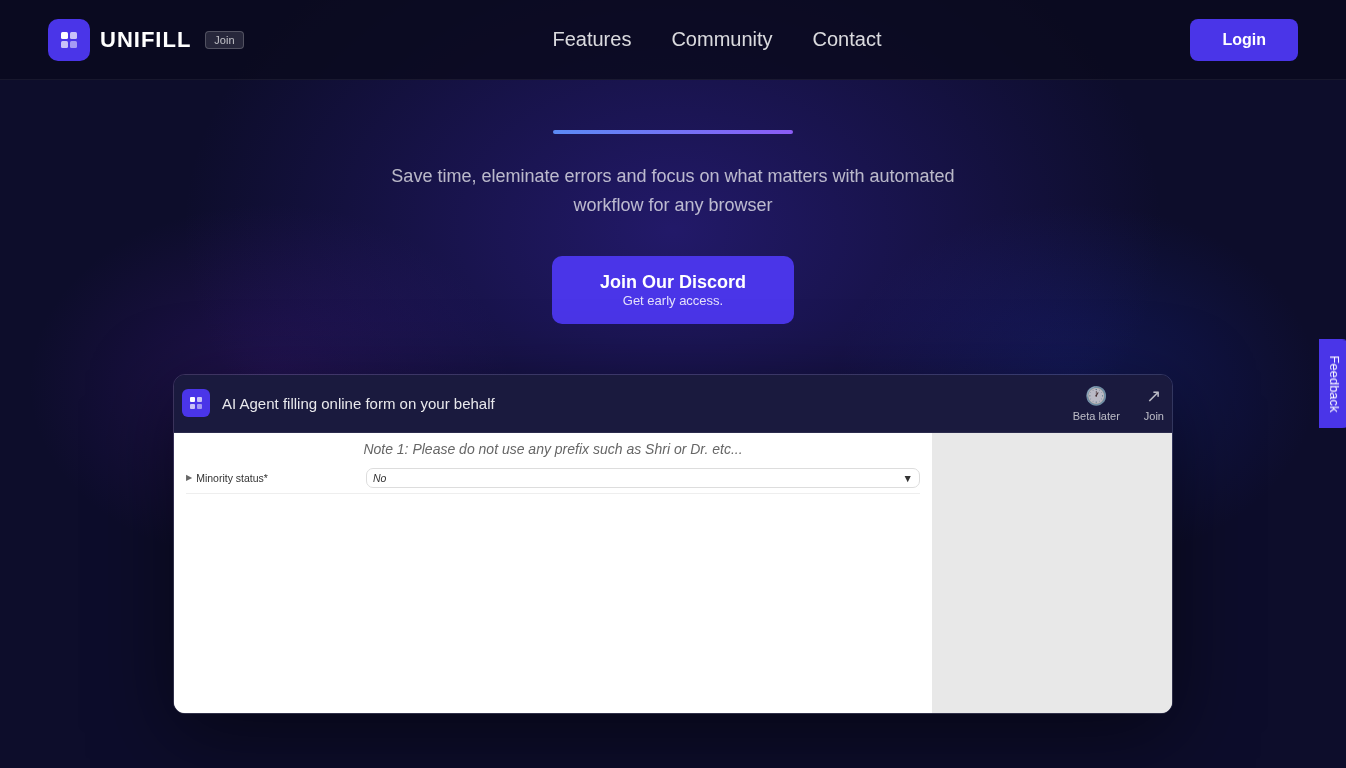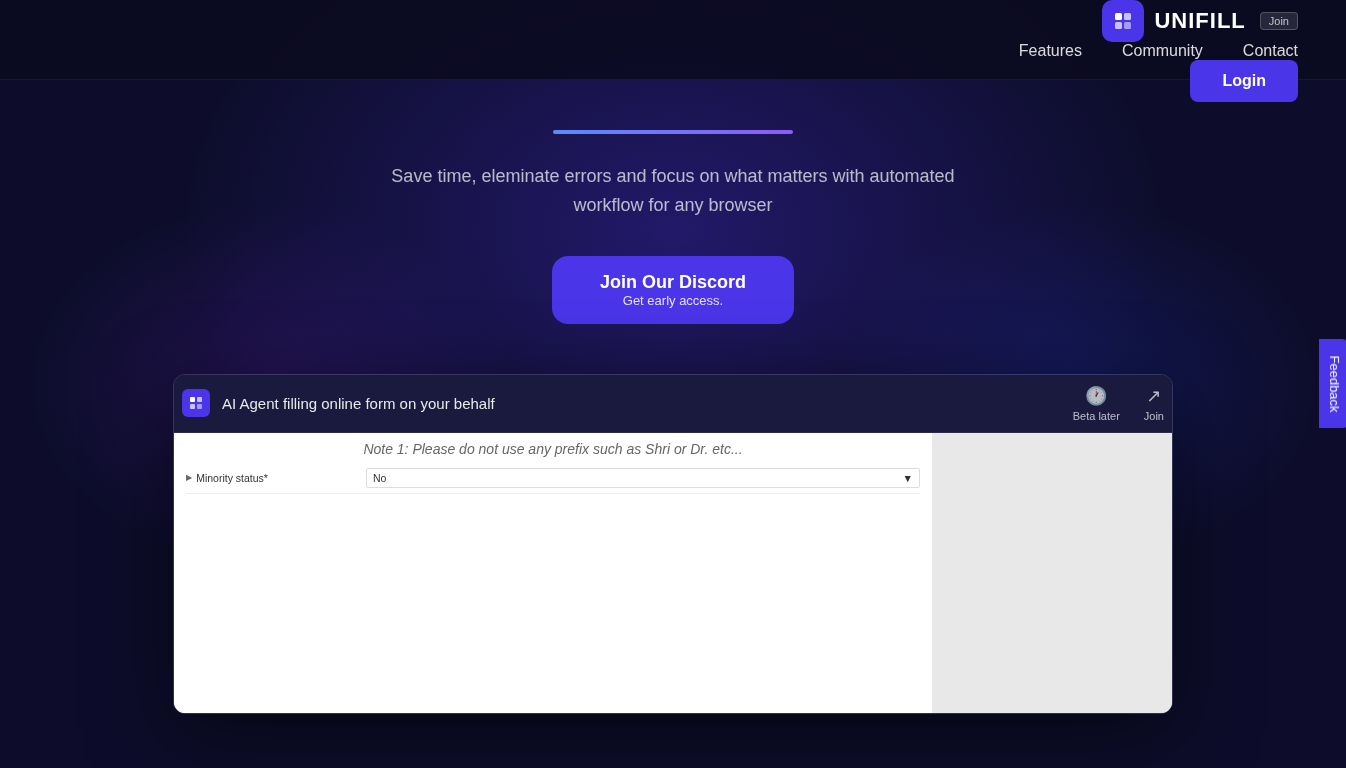--- a/index.html
+++ b/index.html
@@ -24,27 +24,26 @@
         radial-gradient(ellipse 400px 300px at 80% 50%, rgba(30, 50, 180, 0.3) 0%, transparent 60%);
       pointer-events: none;
       z-index: 0;
     }
 
     
     .navbar {
       position: relative;
       z-index: 10;
       display: flex;
-      align-items: flex-end;
+      align-items: center;
       justify-content: space-between;
-      padding: 0 48px;
+      padding: 8px 48px;
       height: 80px;
       background: rgba(10, 10, 30, 0.85);
       border-bottom: 1px solid rgba(255,255,255,0.06);
-      flex-direction: column;
     }
 
     .navbar-logo {
       display: flex;
       align-items: center;
       gap: 10px;
     }
 
     .logo-icon {
       width: 42px;
@@ -78,21 +77,21 @@
 
     .navbar-nav {
       display: flex;
       align-items: center;
       gap: 40px;
     }
 
     .nav-link {
       color: rgba(255,255,255,0.85);
       text-decoration: none;
-      font-size: 16px;
+      font-size: 20px;
       font-weight: 400;
       cursor: pointer;
     }
 
     .navbar-actions {
       display: flex;
       align-items: center;
     }
 
     .login-btn {
@@ -152,21 +151,21 @@
       max-width: 580px;
       line-height: 1.6;
       margin-bottom: 36px;
     }
 
     .discord-btn {
       background: #4a35e8;
       color: white;
       border: none;
       padding: 16px 48px;
-      border-radius: 16px;
+      border-radius: 10px;
       cursor: pointer;
       margin-bottom: 50px;
     }
 
     .discord-btn-main {
       font-size: 18px;
       font-weight: 700;
       display: block;
     }
 
@@ -280,28 +279,29 @@
 
     .form-label::before {
       content: '▶';
       font-size: 8px;
       color: #666;
     }
 
     .form-select {
       flex: 1;
       border: 1px solid #ddd;
-      border-radius: 2px;
+      border-radius: 7px;
       padding: 3px 6px;
       font-size: 10.5px;
       color: #333;
       background: #fff;
       display: flex;
       justify-content: space-between;
       align-items: center;
+      font-style: italic;
     }
 
     .video-sidebar {
       width: 240px;
       background: #e8e8e8;
       position: relative;
       display: flex;
       flex-direction: column;
     }
 

